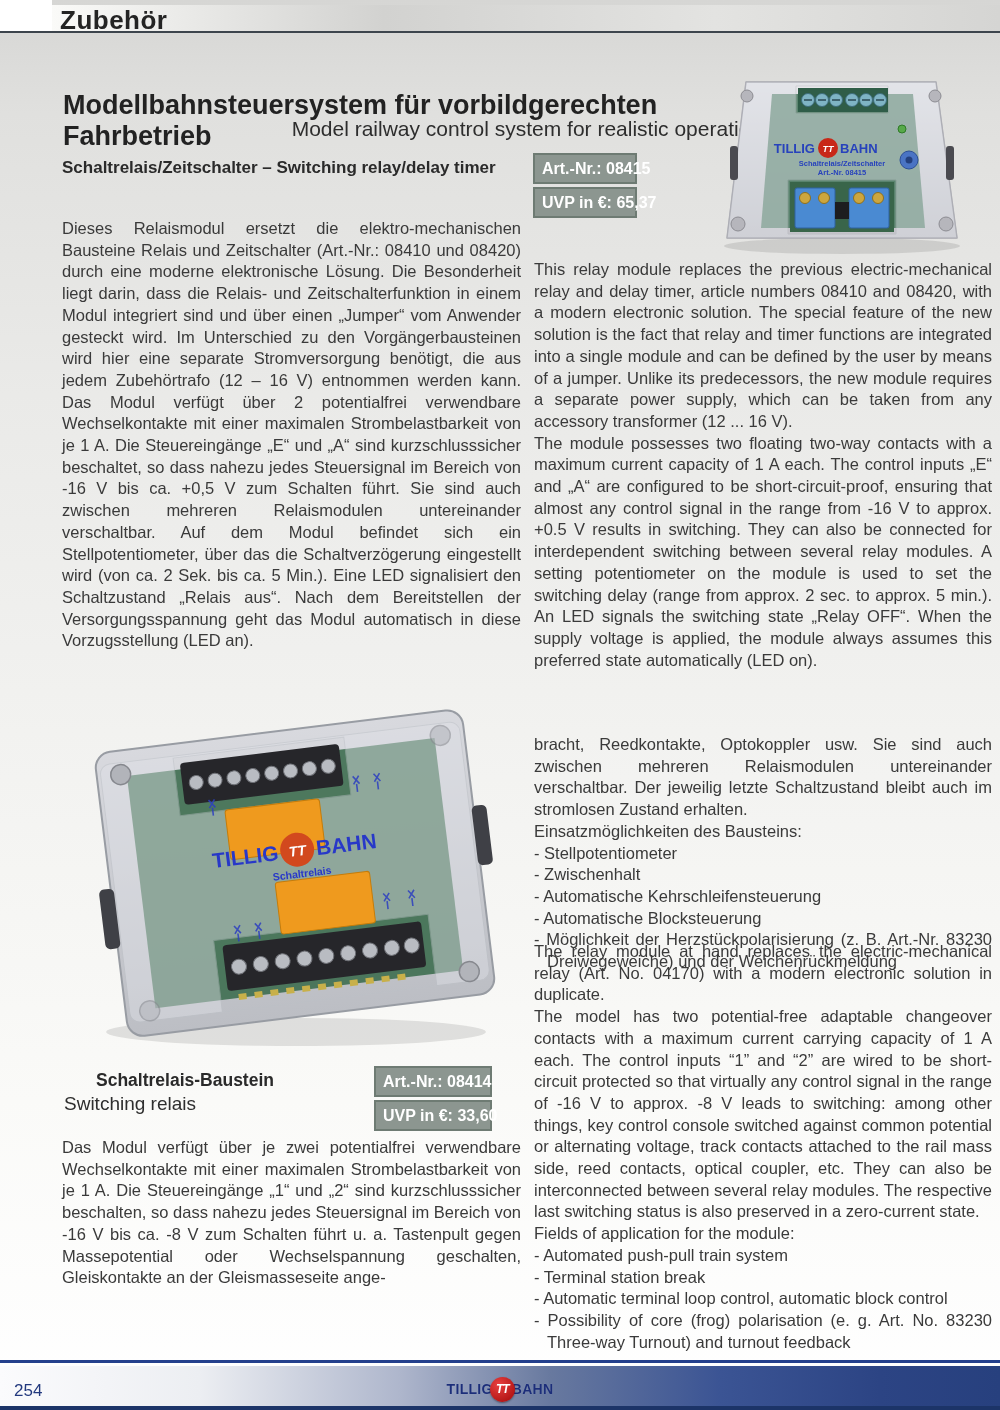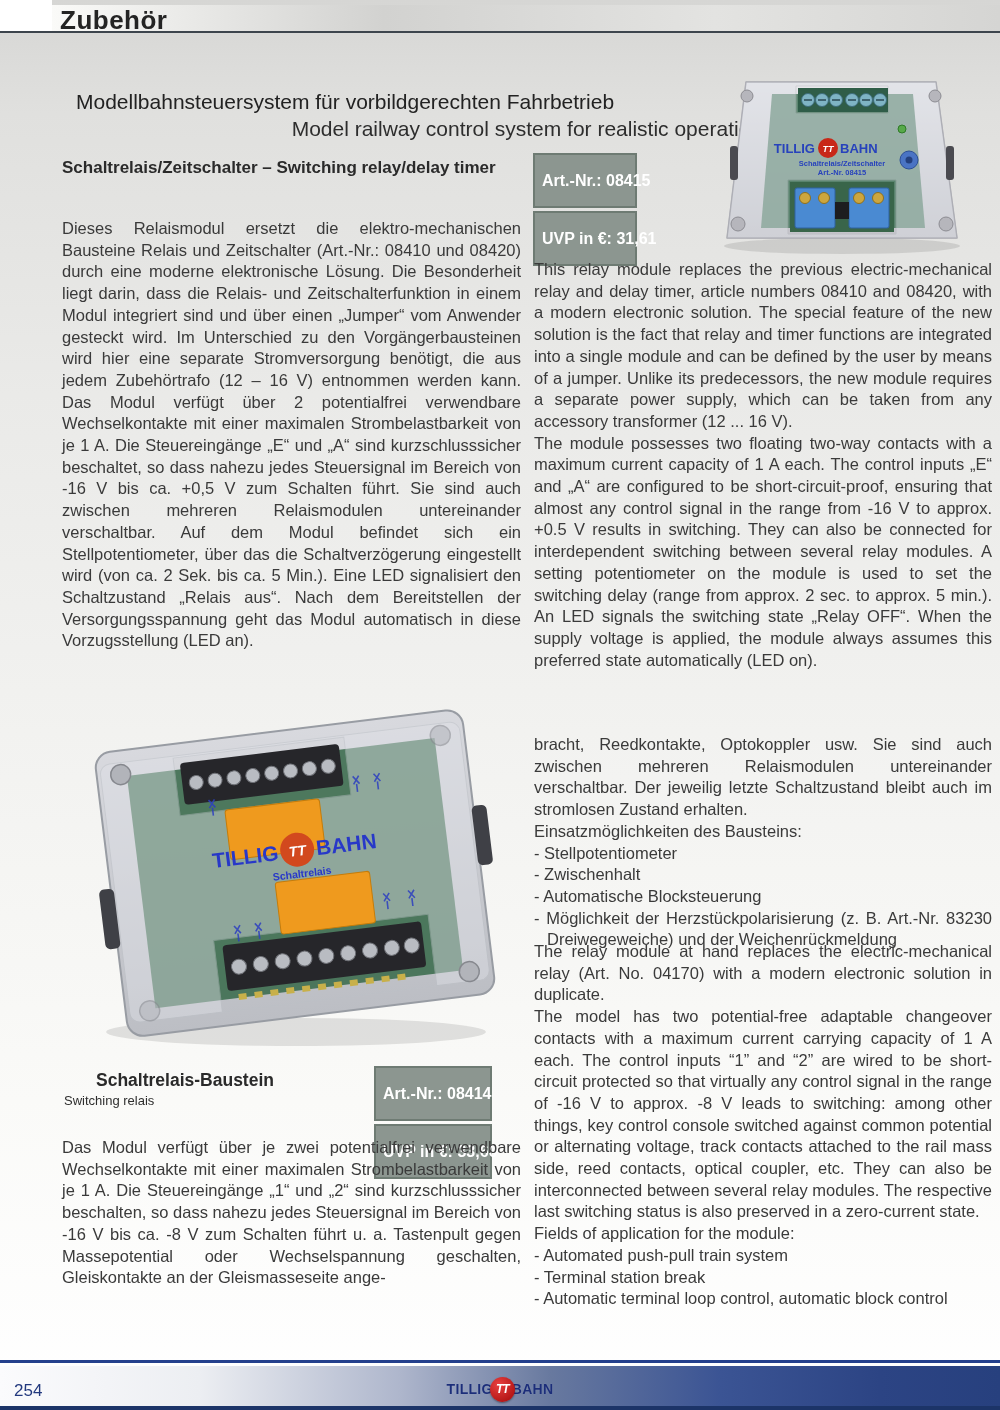--- a/index.html
+++ b/index.html
@@ -13,46 +13,46 @@
   .header-band{
     position:absolute;left:52px;top:5px;right:0;height:26px;
     background:linear-gradient(90deg,#fafaf8 0%,#d2d2d0 35%,#e3e3e1 70%,#d5d5d3 100%);
   }
   .header-title{
     position:absolute;left:60px;top:5px;font-size:26px;font-weight:600;color:#242424;letter-spacing:.5px;
   }
   .header-rule{position:absolute;left:0;top:31px;right:0;height:2px;background:#3d454d;}
 
   
-  .title-de{position:absolute;left:76px;top:90px;width:700px;font-size:21px;font-weight:normal;color:#222;}
+  .title-de{position:absolute;left:63px;top:90px;width:700px;font-size:27px;font-weight:bold;color:#222;}
   .title-en{position:absolute;left:62px;top:117px;width:700px;font-size:21px;font-weight:400;color:#2d2d2d;text-align:right;}
   .subtitle{position:absolute;left:62px;top:158px;width:480px;font-size:17px;font-weight:bold;color:#2a2a2a;}
 
   
   .badge{
     display:block;background:#8c9690;border:2px solid #6e7b73;color:#ffffff;
-    font-size:16px;font-weight:bold;line-height:19px;padding:16px 7px;margin-bottom:3px;white-space:nowrap;
+    font-size:16px;font-weight:bold;line-height:19px;padding:4px 7px;margin-bottom:3px;white-space:nowrap;
   }
   .badge-stack{position:absolute;}
   .badges-top{left:533px;top:153px;width:104px;}
   .badges-bottom{left:374px;top:1066px;width:118px;}
 
   
   .tblock{position:absolute;font-size:16.5px;line-height:21.7px;color:#3a3a3a;text-align:justify;}
   .tblock p{margin:0;}
   .de-top{left:62px;top:218px;width:459px;}
   .en-top{left:534px;top:259px;width:458px;}
   .right-mid{left:534px;top:734px;width:458px;}
   .en-bottom{left:534px;top:941px;width:458px;}
   .de-bottom{left:62px;top:1137px;width:459px;}
   .list-item{padding-left:13px;text-indent:-13px;}
 
   
   .caption-de{position:absolute;left:64px;top:1070px;font-size:17.5px;font-weight:bold;color:#2a2a2a;margin-left:32px;}
-  .caption-en{position:absolute;left:64px;top:1093px;font-size:13px;color:#2e2e2e;}
+  .caption-en{position:absolute;left:64px;top:1093px;font-size:19px;color:#2e2e2e;}
 
   
   .photo1{position:absolute;left:716px;top:56px;width:252px;height:202px;}
   .photo2{position:absolute;left:68px;top:680px;width:456px;height:386px;}
 
   
   .footer-rule{position:absolute;left:0;top:1360px;right:0;height:3px;background:#24408c;}
   .footer-band{
     position:absolute;left:0;top:1366px;right:0;height:44px;
     background:linear-gradient(90deg,#fbfbfd 0%,#eceef2 20%,#aeb6cc 40%,#68799f 55%,#3b5494 72%,#2c4484 88%,#27407e 100%);
@@ -78,21 +78,21 @@
   <div class="header-band"></div>
   <div class="header-title">Zubehör</div>
   <div class="header-rule"></div>
 
   <div class="title-de">Modellbahnsteuersystem für vorbildgerechten Fahrbetrieb</div>
   <div class="title-en">Model railway control system for realistic operation</div>
   <div class="subtitle">Schaltrelais/Zeitschalter – Switching relay/delay timer</div>
 
   <div class="badge-stack badges-top">
     <span class="badge">Art.-Nr.: 08415</span>
-    <span class="badge">UVP in €: 31,61</span>
+    <span class="badge">UVP in €: 65,37</span>
   </div>
 
   <svg class="photo1" viewBox="0 0 252 202">
     <defs>
       <linearGradient id="caseGrad1" x1="0" y1="0" x2="0" y2="1">
         <stop offset="0" stop-color="#e8e8ec"></stop>
           <stop offset="1" stop-color="#c3c3c9"></stop>
       </linearGradient>
     </defs>
     <ellipse cx="126" cy="190" rx="118" ry="8" fill="#000" opacity="0.10"></ellipse>
@@ -160,20 +160,21 @@
   <div class="tblock en-top">
     <p>This relay module replaces the previous electric-mechanical relay and delay timer, article numbers 08410 and 08420, with a modern electronic solution. The special feature of the new solution is the fact that relay and timer functions are integrated into a single module and can be defined by the user by means of a jumper. Unlike its predecessors, the new module requires a separate power supply, which can be taken from any accessory transformer (12 ... 16 V).</p>
     <p>The module possesses two floating two-way contacts with a maximum current capacity of 1 A each. The control inputs „E“ and „A“ are configured to be short-circuit-proof, ensuring that almost any control signal in the range from -16 V to approx. +0.5 V results in switching. They can also be connected for interdependent switching between several relay modules. A setting potentiometer on the module is used to set the switching delay (range from approx. 2 sec. to approx. 5 min.). An LED signals the switching state „Relay OFF“. When the supply voltage is applied, the module always assumes this preferred state automatically (LED on).</p>
   </div>
 
   <div class="tblock right-mid">
     <p>bracht, Reedkontakte, Optokoppler usw. Sie sind auch zwischen mehreren Relaismodulen untereinander verschaltbar. Der jeweilig letzte Schaltzustand bleibt auch im stromlosen Zustand erhalten.</p>
     <p>Einsatzmöglichkeiten des Bausteins:</p>
     <p class="list-item">- Stellpotentiometer</p>
     <p class="list-item">- Zwischenhalt</p>
+    <p class="list-item">- Automatische Kehrschleifensteuerung</p>
     <p class="list-item">- Automatische Blocksteuerung</p>
     <p class="list-item">- Möglichkeit der Herzstückpolarisierung (z. B. Art.-Nr. 83230 Dreiwegeweiche) und der Weichenrückmeldung</p>
   </div>
 
   <svg class="photo2" viewBox="0 0 456 386">
     <defs>
       <linearGradient id="caseGrad2" x1="0" y1="0" x2="0" y2="1">
         <stop offset="0" stop-color="#d8d9de"></stop>
           <stop offset="1" stop-color="#bcbec4"></stop>
       </linearGradient>
@@ -263,20 +264,21 @@
     <p>Das Modul verfügt über je zwei potentialfrei verwendbare Wechselkontakte mit einer maximalen Strombelastbarkeit von je 1 A. Die Steuereingänge „1“ und „2“ sind kurzschlusssicher beschalten, so dass nahezu jedes Steuersignal im Bereich von -16 V bis ca. -8 V zum Schalten führt u. a. Tastenpult gegen Massepotential oder Wechselspannung geschalten, Gleiskontakte an der Gleismasseseite ange-</p>
   </div>
 
   <div class="tblock en-bottom">
     <p>The relay module at hand replaces the electric-mechanical relay (Art. No. 04170) with a modern electronic solution in duplicate.</p>
     <p>The model has two potential-free adaptable changeover contacts with a maximum current carrying capacity of 1 A each. The control inputs “1” and “2” are wired to be short-circuit protected so that virtually any control signal in the range of -16 V to approx. -8 V leads to switching: among other things, key control console switched against common potential or alternating voltage, track contacts attached to the rail mass side, reed contacts, optical coupler, etc. They can also be interconnected between several relay modules. The respective last switching status is also preserved in a zero-current state.</p>
     <p>Fields of application for the module:</p>
     <p class="list-item">- Automated push-pull train system</p>
     <p class="list-item">- Terminal station break</p>
     <p class="list-item">- Automatic terminal loop control, automatic block control</p>
+    <p class="list-item">- Possibility of core (frog) polarisation (e. g. Art. No. 83230 Three-way Turnout) and turnout feedback</p>
   </div>
 
   <div class="footer-rule"></div>
   <div class="footer-band"></div>
   <div class="page-number">254</div>
   <div class="footer-logo">
     <span class="word">TILLIG</span>
     <span class="tt-circle">TT</span>
     <span class="word">BAHN</span>
   </div>

